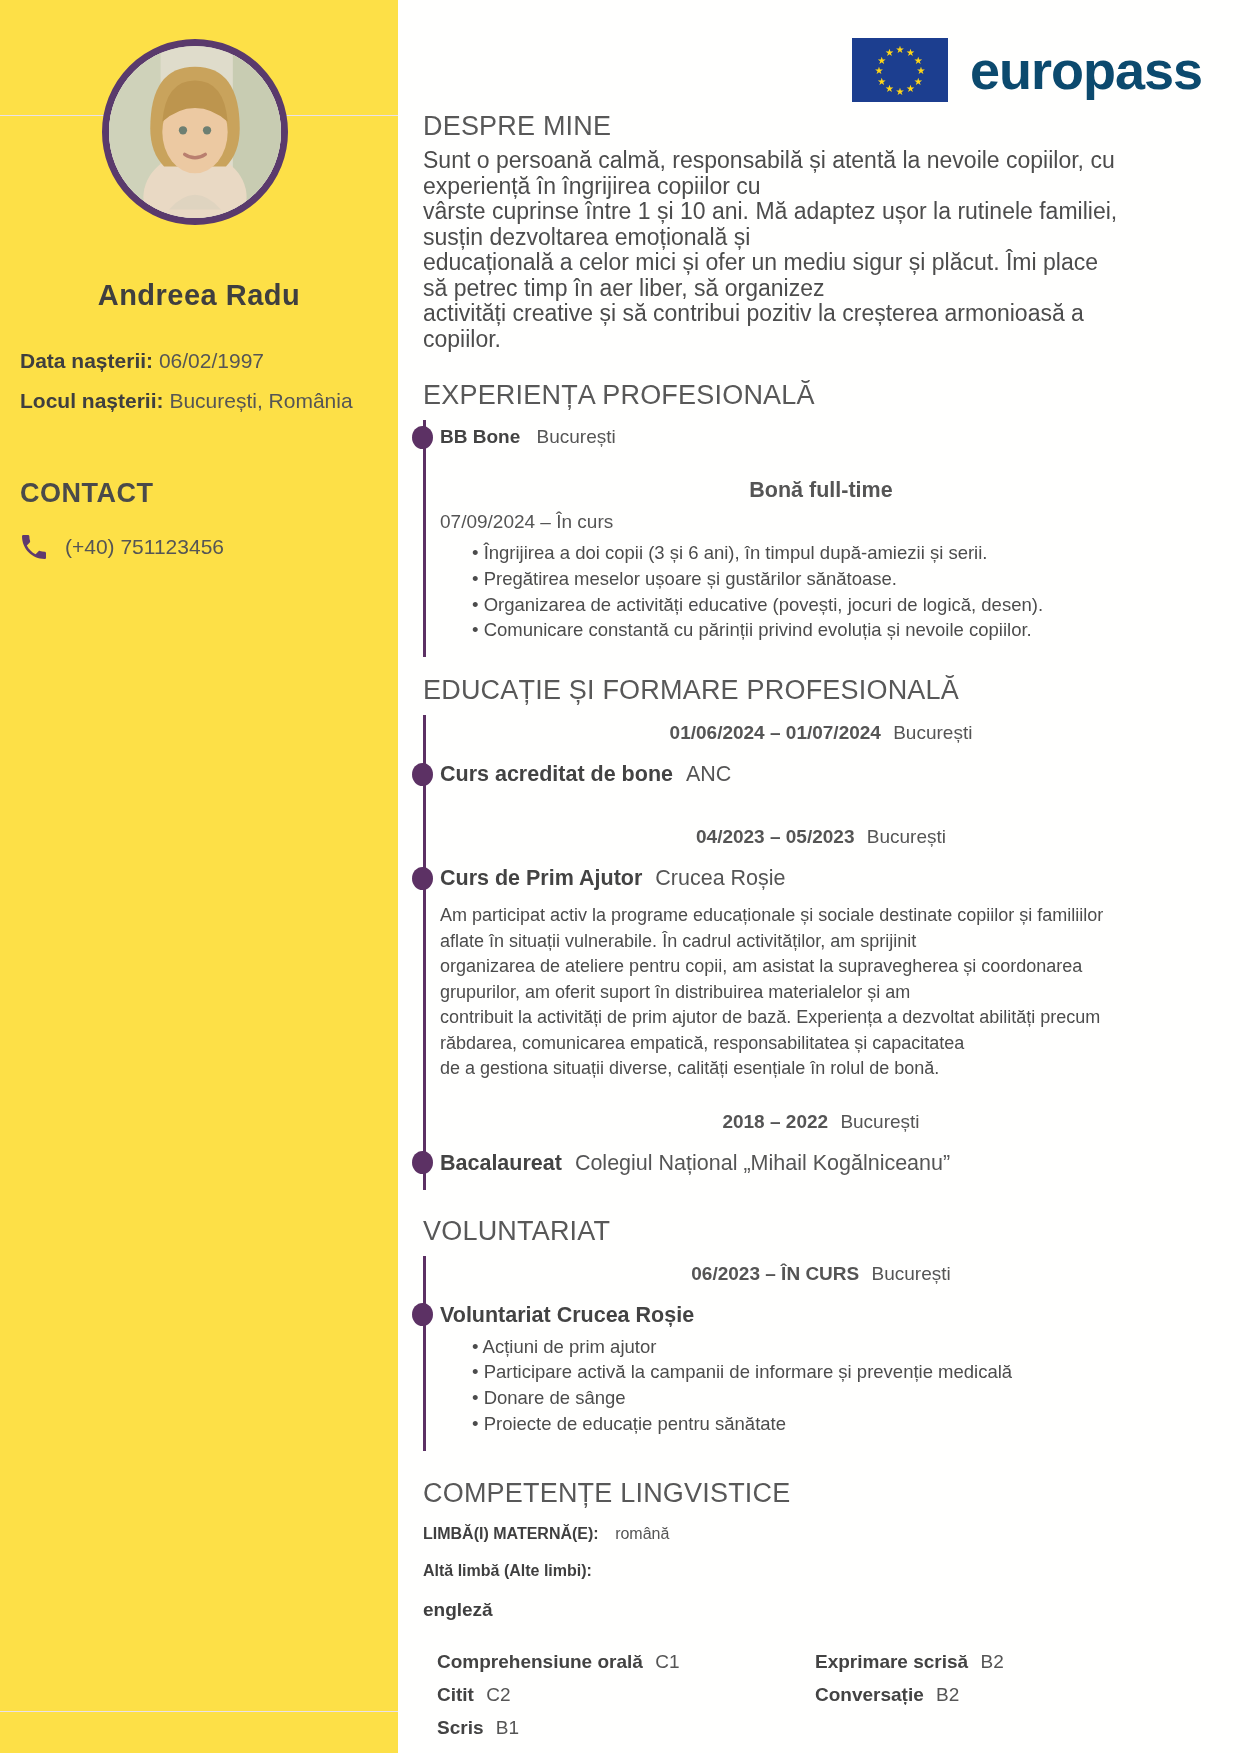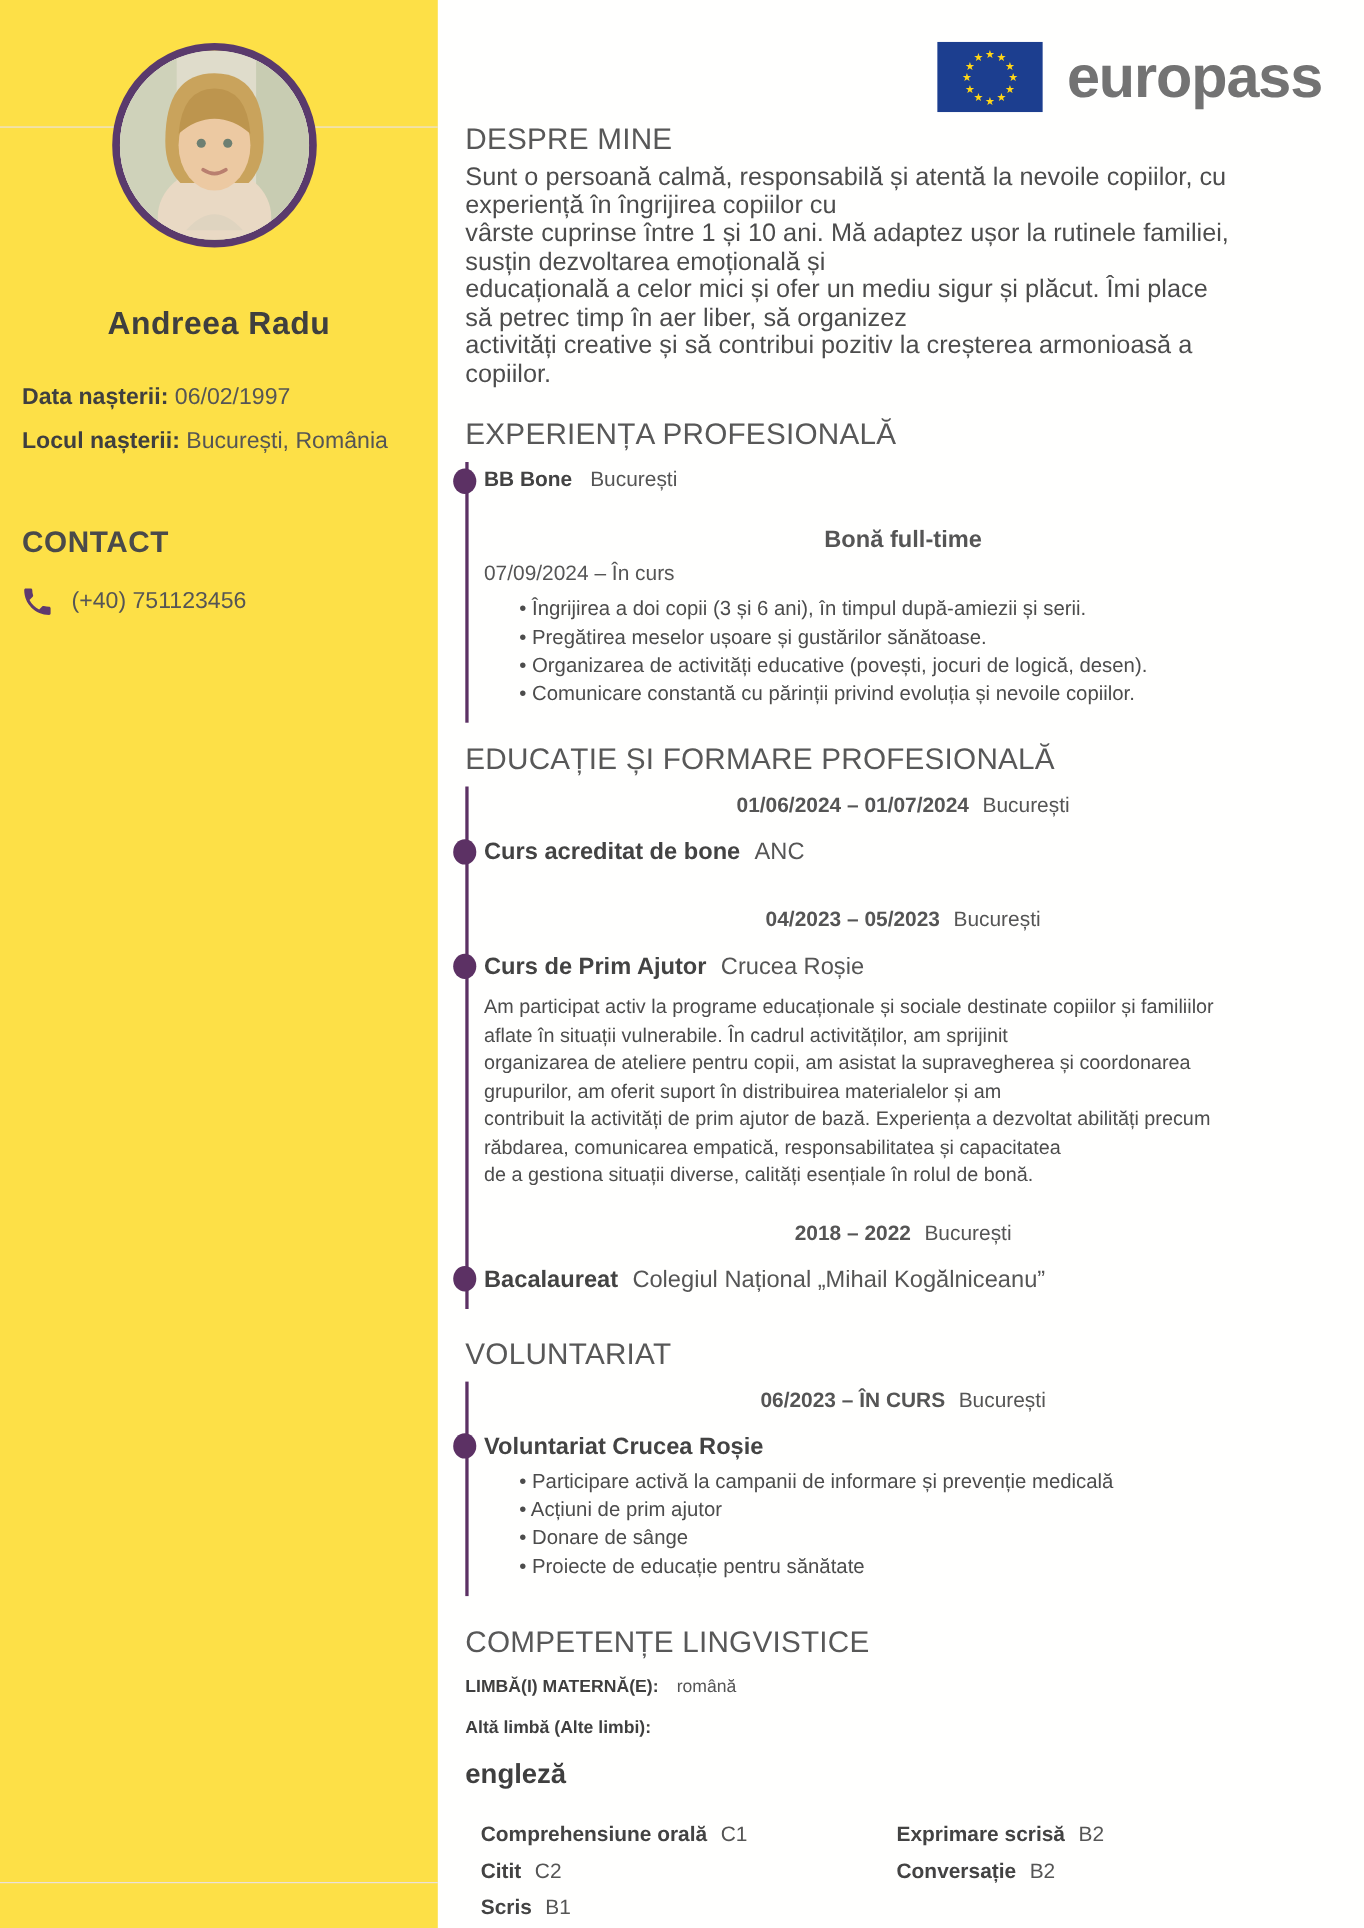--- a/index.html
+++ b/index.html
@@ -50,21 +50,21 @@
 
   
   .main {
     position:absolute; left:398px; top:0; width:842px; height:1753px;
     padding:38px 38px 0 25px;
   }
 
   .logo-row { display:flex; justify-content:flex-end; align-items:center; height:64px; }
   .logo-flag { width:96px; height:64px; display:block; }
   .logo-word {
-    font-size:54px; font-weight:600; color:#737373;
+    font-size:54px; font-weight:600; color:#0c4a6e;
     letter-spacing:-1px; margin-left:22px; line-height:60px;
     font-family:"Liberation Sans", sans-serif;
   }
 
   h2.section-heading {
     font-size:27px; font-weight:400; color:#585858; letter-spacing:.2px;
     line-height:33px;
   }
   .h-despre { margin-top:8px; }
   .h-exp    { margin-top:27px; }
@@ -108,21 +108,21 @@
   ul.bullets { list-style:none; margin-top:6px; padding-left:32px; }
   ul.bullets li { font-size:18.5px; line-height:25.8px; color:#4c4c4c; }
   ul.bullets li::before { content:"• "; }
 
   
   .lang-row { font-size:16px; color:#555; }
   .lang-row .lbl { font-weight:bold; color:#3f3f3f; }
   .lang-mother { margin-top:15px; }
   .lang-mother .val { margin-left:12px; }
   .lang-other  { margin-top:19px; }
-  .lang-name   { margin-top:19px; font-weight:bold; color:#3f3f3f; font-size:25px; }
+  .lang-name   { margin-top:19px; font-weight:bold; color:#3f3f3f; font-size:19px; }
 
   .lang-table { margin-top:24px; padding-left:14px; display:flex; width:779px; }
   .lang-col-1 { width:378px; }
   .lang-col-2 { flex:1; }
   .skill-row { font-size:19px; line-height:33px; color:#555; }
   .skill-row .lbl { font-weight:bold; color:#434343; }
   .skill-row .lvl { margin-left:7px; }
 </style>
 </head>
 <body>
@@ -264,22 +264,22 @@
     <div class="t-entry">
       <div class="entry-date b" style="margin-top:0;">
         <span>06/2023 – ÎN CURS</span>
         <span class="loc-sm">București</span>
       </div>
       <div class="line entry-title tight">
         <span class="dot"></span>
         <span class="b">Voluntariat Crucea Roșie</span>
       </div>
       <ul class="bullets">
+          <li>Acțiuni de prim ajutor</li>
           <li>Participare activă la campanii de informare și prevenție medicală</li>
-          <li>Acțiuni de prim ajutor</li>
           <li>Donare de sânge</li>
           <li>Proiecte de educație pentru sănătate</li>
         </ul>
     </div>
   </div>
 
   <h2 class="section-heading h-lang">COMPETENȚE LINGVISTICE</h2>
 
   <div class="lang-row lang-mother">
     <span class="lbl">LIMBĂ(I) MATERNĂ(E):</span>

